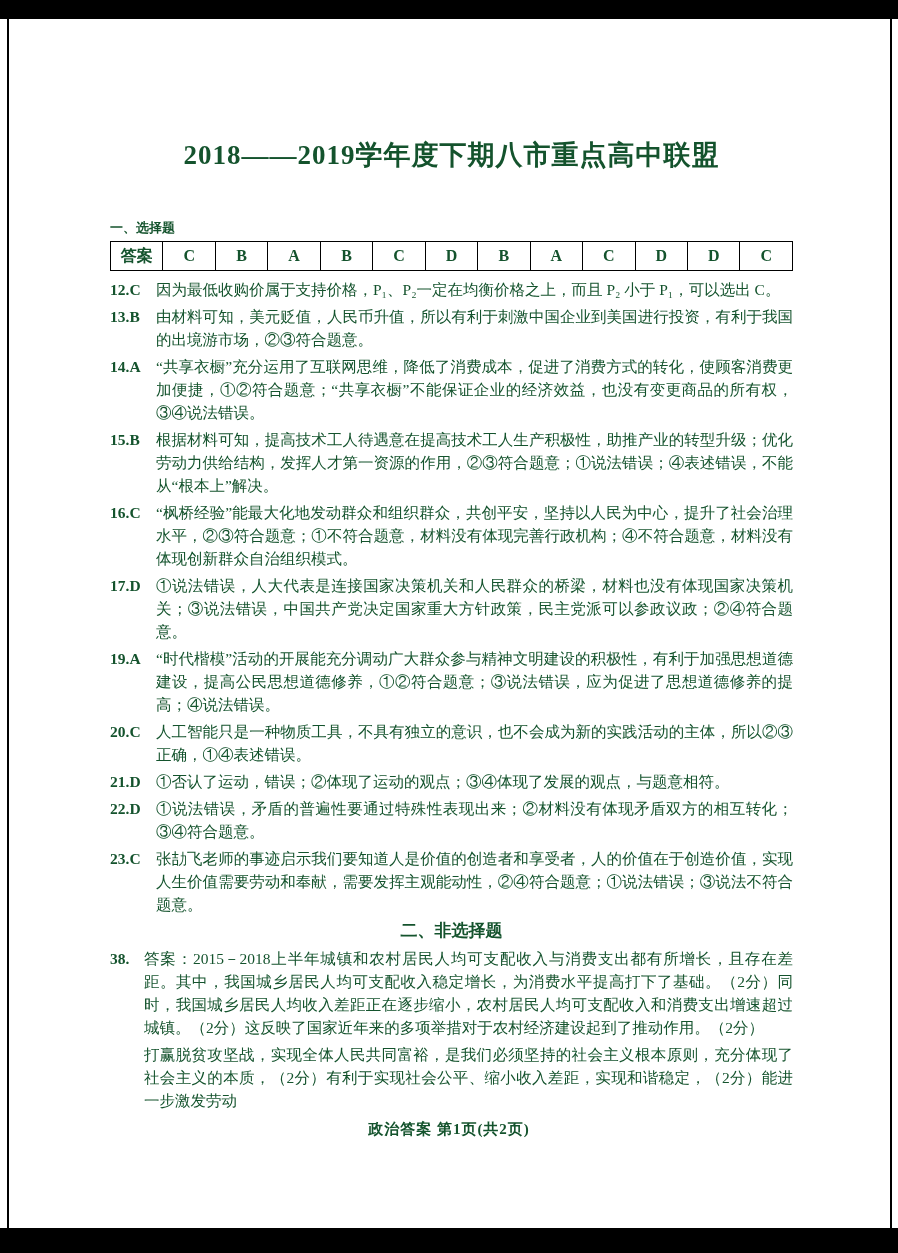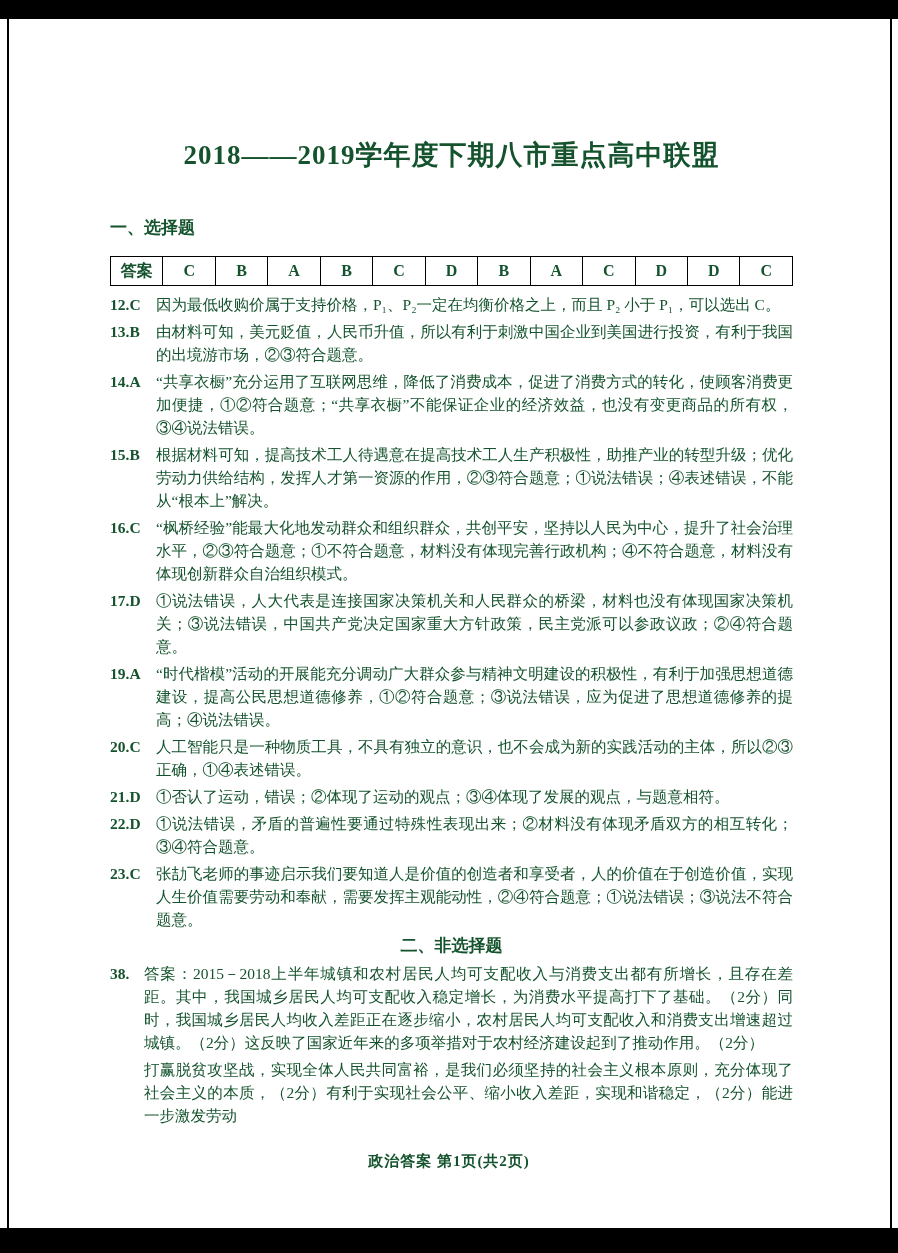--- a/index.html
+++ b/index.html
@@ -28,23 +28,23 @@
     letter-spacing:1px;
     margin:0 0 44px 0;
   }
   .doc-subtitle{
     text-align:center;
     font-size:23px;font-weight:bold;
     letter-spacing:1px;
     margin:0 0 27px 0;
   }
   .sec-heading{
-    font-size:17px;font-weight:bold;
+    font-size:13px;font-weight:bold;
     line-height:22px;
-    margin:0 0 17px 0;
+    margin:0 0 2px 0;
   }
   table.answers{
     width:100%;
     border-collapse:collapse;
     table-layout:fixed;
     margin:0 0 7px 0;
   }
   table.answers td{
     border:1.6px solid #000;
     height:28px;
@@ -72,21 +72,21 @@
   .sec2-heading{
     font-size:17px;font-weight:bold;
     line-height:24px;
     margin:3px 0 2px 0;
     text-align:center;
   }
   .nc .exp-num{flex:0 0 34px;}
 
   .footer{
     position:absolute;
-    top:1152px;left:0;width:898px;
+    top:1120px;left:0;width:898px;
     text-align:center;
     font-size:15px;
     font-weight:bold;
     letter-spacing:1px;
   }
 </style>
 </head>
 <body>
 
 <div class="scan">

